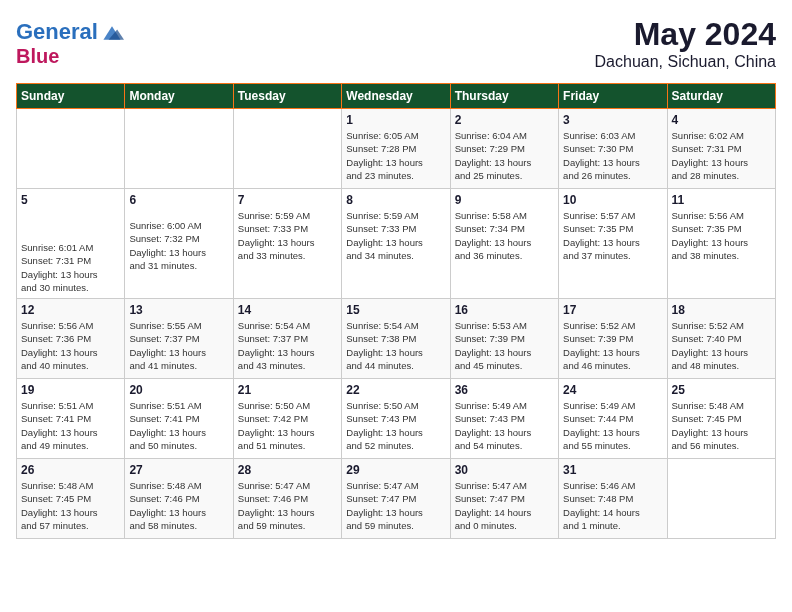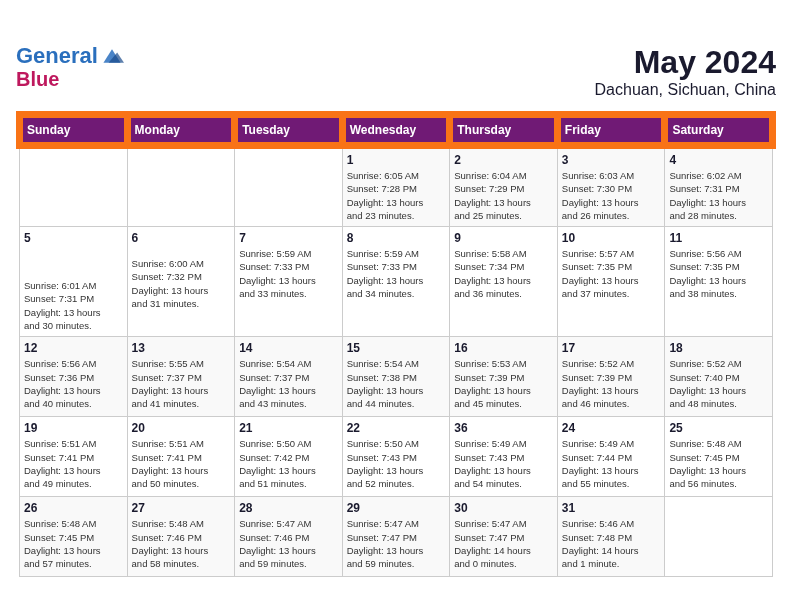--- a/index.html
+++ b/index.html
@@ -6,23 +6,22 @@
     body {
       font-family: Arial, sans-serif;
       background: #fff;
       width: 792px;
       min-height: 612px;
       padding: 16px;
     }
     .header {
       display: flex;
       justify-content: space-between;
-      align-items: flex-start;
+      align-items: center;
       margin-bottom: 12px;
-      margin-top: 28px;
     }
     .logo {
       display: flex;
       align-items: center;
     }
     .logo-text {
       font-size: 22px;
       font-weight: bold;
       color: #1a1a2e;
       line-height: 1.1;
@@ -44,27 +43,27 @@
     .calendar-subtitle {
       font-size: 16px;
       color: #1a1a2e;
     }
     table {
       width: 100%;
       border-collapse: collapse;
       table-layout: fixed;
     }
     thead tr th {
-      background: #701a75;
+      background: #14532d;
       color: #fff;
       font-size: 12px;
       font-weight: bold;
       padding: 5px 4px;
       text-align: left;
-      border: 7px solid #f97316;
+      border: 1px solid #f97316;
     }
     tbody tr td {
       vertical-align: top;
       border: 1px solid #ccc;
       padding: 4px 4px;
       font-size: 10px;
       color: #333;
       height: 80px;
       background: #fff;
     }

